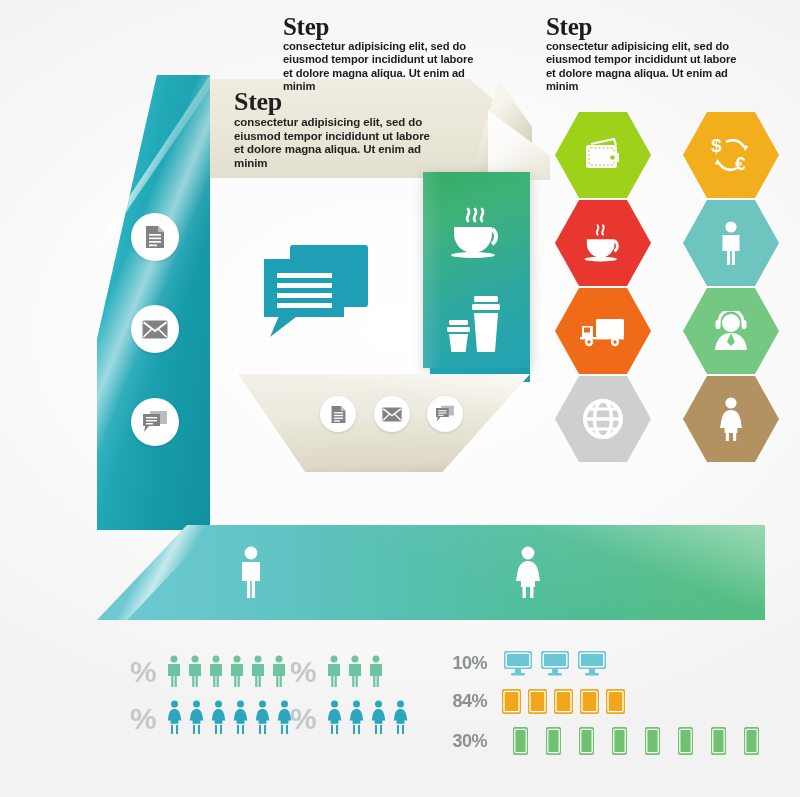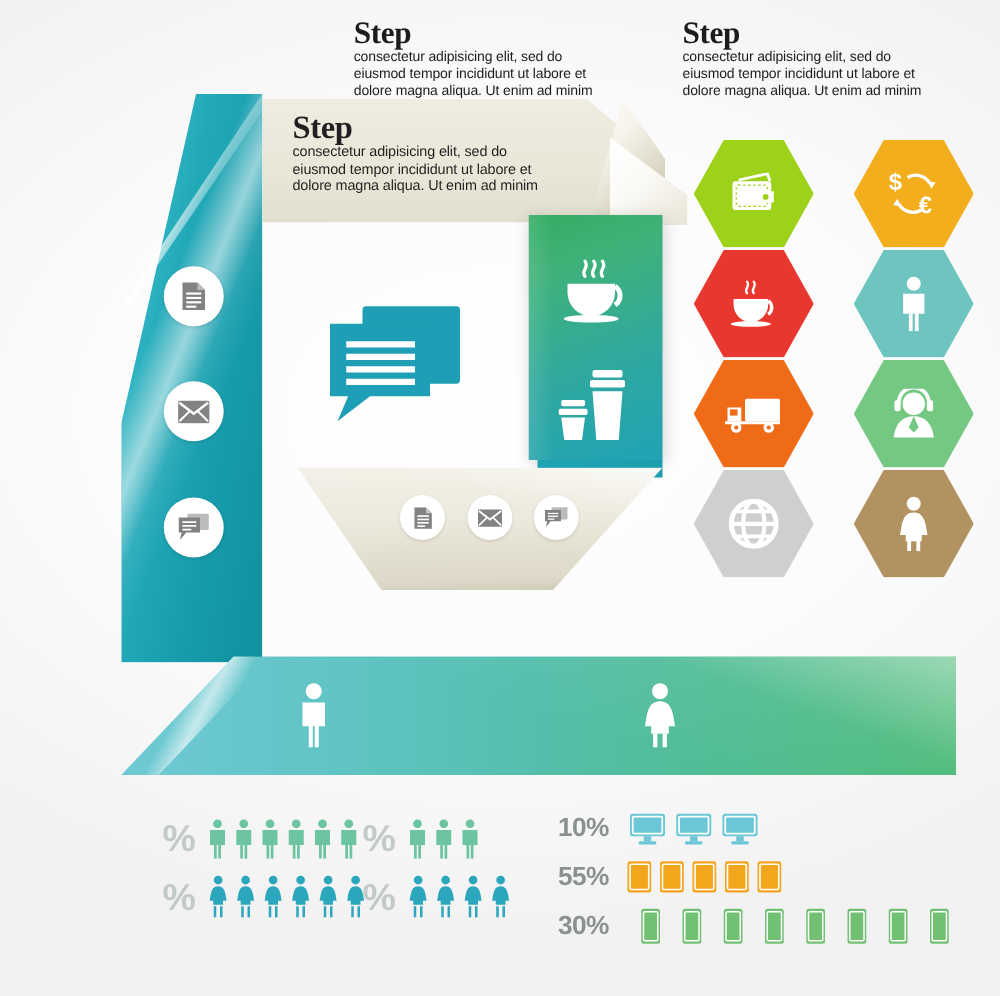--- a/index.html
+++ b/index.html
@@ -57,21 +57,21 @@
   }
   .top-ribbon-text{
     left:234px;top:88px;width:260px;
   }
   .step-title{
     font-size:26px;font-weight:bold;color:#231f20;letter-spacing:-0.3px;
     line-height:28px;
     font-family:Liberation Serif, serif;
   }
   .step-body{
-    font-size:11.5px;color:#231f20;line-height:13.6px;font-weight:normal;
+    font-size:11.5px;color:#231f20;line-height:13.6px;font-weight:bold;
     letter-spacing:-0.1px;width:205px;
   }
 
   
   .green-panel{
     left:423px;top:172px;width:107px;height:196px;
     background:linear-gradient(160deg,#34ab63 0%,#3fb279 22%,#2fa8a0 62%,#21a3b5 100%);
     filter:drop-shadow(1px 3px 6px rgba(0,0,0,0.18));
   }
   .green-panel-edge{
@@ -137,21 +137,21 @@
     clip-path:polygon(25% 0%, 75% 0%, 100% 50%, 75% 100%, 25% 100%, 0% 50%);
     display:flex;align-items:center;justify-content:center;
   }
 
   
   .picto-row{position:absolute;display:flex;align-items:flex-end;gap:3px;}
   .pct-sym{font-size:30px;font-weight:bold;color:#c3c9c9;line-height:30px;margin-right:5px;}
 
   
   .devrow{position:absolute;display:flex;align-items:center;gap:7px;}
-  .devlabel{font-size:21px;font-weight:bold;color:#8a9190;width:52px;text-align:right;margin-right:9px;letter-spacing:-0.5px;}
+  .devlabel{font-size:18px;font-weight:bold;color:#8a9190;width:52px;text-align:right;margin-right:9px;letter-spacing:-0.5px;}
 </style>
 </head>
 <body>
 
 <div id="stage">
 
   <div class="abs left-ribbon"></div>
   <div class="abs left-ribbon-gloss"></div>
   <div class="abs left-ribbon-fold"></div>
 
@@ -515,21 +515,21 @@
       </svg>
     <svg width="30" height="26" viewBox="0 0 30 26">
         <rect x="1" y="1" width="28" height="18" rx="2" fill="#6bc6d8"></rect>
         <rect x="3.2" y="3.2" width="23.6" height="13.6" rx="1" fill="none" stroke="#ffffff" stroke-width="1.4"></rect>
         <rect x="12" y="19" width="6" height="4" fill="#6bc6d8"></rect>
         <rect x="8" y="23" width="14" height="2.6" rx="1" fill="#6bc6d8"></rect>
       </svg>
   </div>
 
   <div class="devrow" style="left:435px;top:688px;gap:5px;">
-    <span class="devlabel">55%</span>
+    <span class="devlabel">84%</span>
     <svg width="21" height="27" viewBox="0 0 21 27">
         <rect x="1" y="1" width="19" height="25" rx="2" fill="#f2a61c"></rect>
         <rect x="3" y="3.4" width="15" height="20.2" rx="1" fill="none" stroke="#ffffff" stroke-width="1.3"></rect>
       </svg>
     <svg width="21" height="27" viewBox="0 0 21 27">
         <rect x="1" y="1" width="19" height="25" rx="2" fill="#f2a61c"></rect>
         <rect x="3" y="3.4" width="15" height="20.2" rx="1" fill="none" stroke="#ffffff" stroke-width="1.3"></rect>
       </svg>
     <svg width="21" height="27" viewBox="0 0 21 27">
         <rect x="1" y="1" width="19" height="25" rx="2" fill="#f2a61c"></rect>

